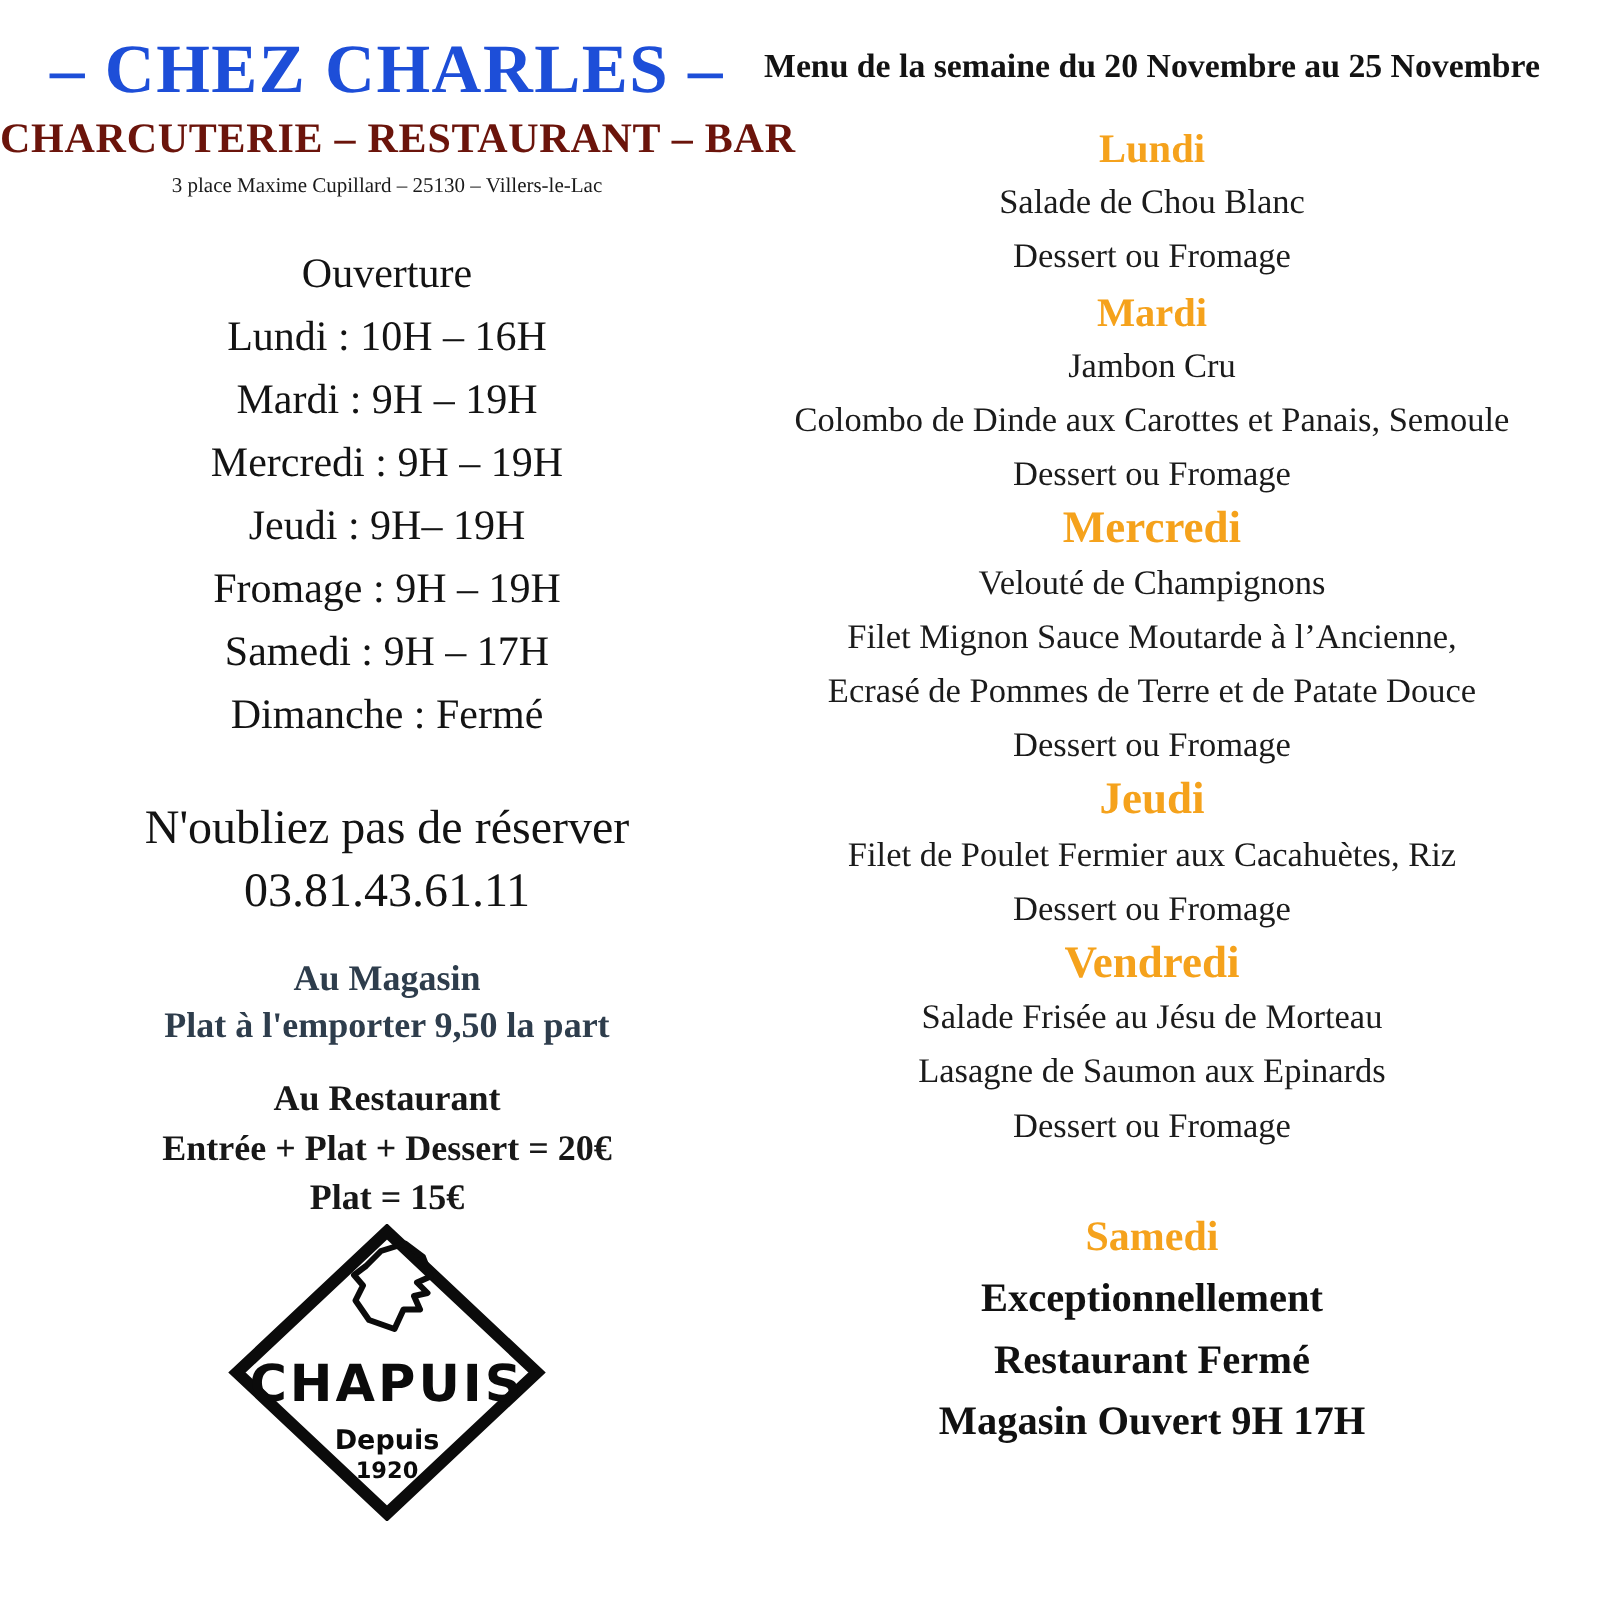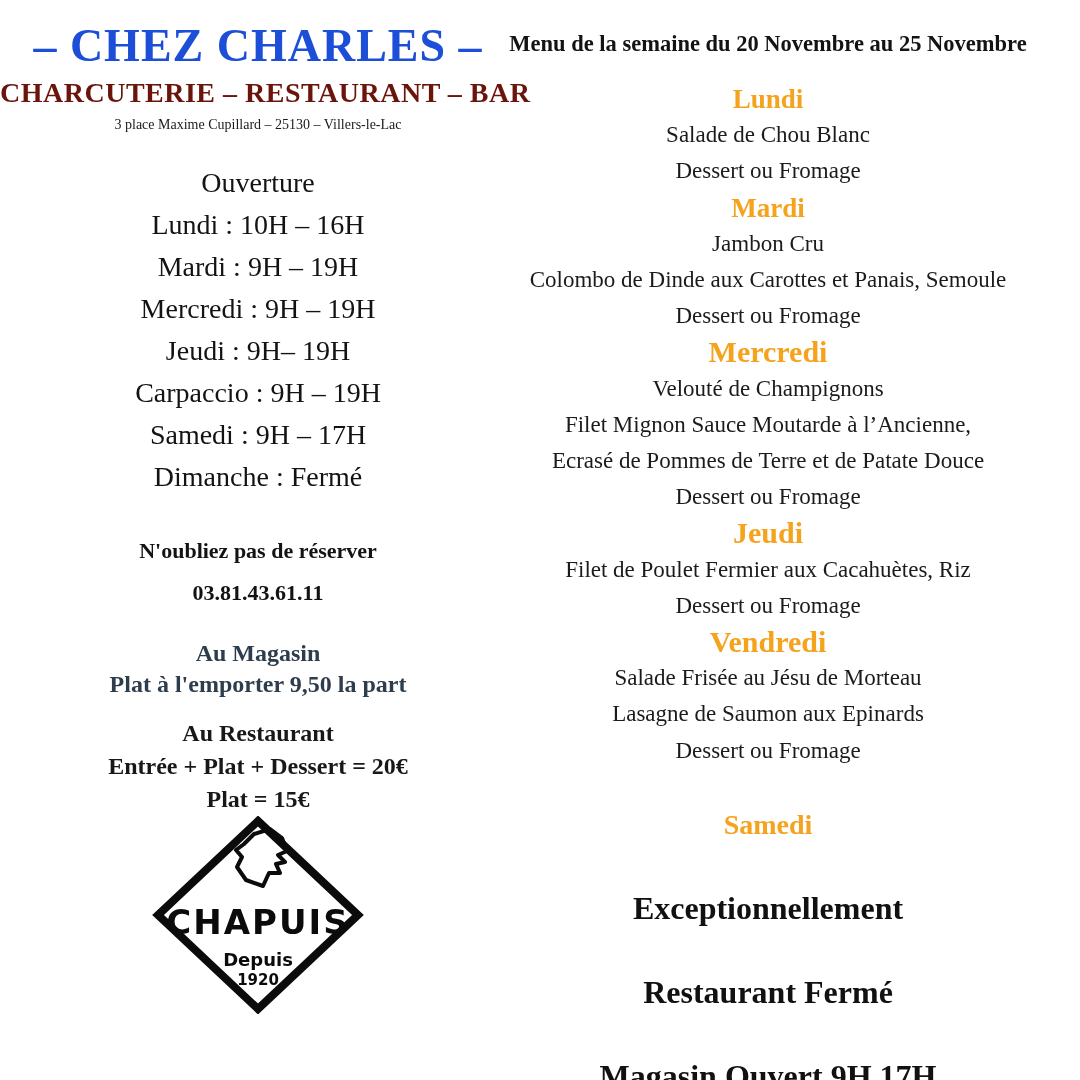--- a/index.html
+++ b/index.html
@@ -14,58 +14,58 @@
     margin-top:20px;font-size:46px;font-weight:bold;color:#1d4ed8;
     letter-spacing:1px;line-height:52px;white-space:nowrap;
   }
   .brand-subtitle{
     margin-top:4px;font-size:28px;font-weight:bold;color:#6B140B;
     letter-spacing:.5px;line-height:34px;white-space:nowrap;
   }
   .brand-address{margin-top:2px;font-size:14px;line-height:26px;color:#1a1a1a;}
   .hours{margin-top:24px;font-size:28px;}
   .hours div{line-height:42px;}
-  .reserve{margin-top:32px;font-size:22px;font-weight:bold;}
+  .reserve{margin-top:32px;font-size:32px;font-weight:normal;}
   .reserve div{line-height:42px;}
   .magasin{margin-top:24px;color:#2E3D4C;font-weight:bold;font-size:24px;}
   .magasin div{line-height:31px;}
   .resto{margin-top:17px;font-weight:bold;font-size:24px;color:#181818;}
   .resto div{line-height:33px;}
   .logo-wrap{margin-top:0px;}
   
   .right-col{position:absolute;left:472px;top:0;width:592px;text-align:center;}
   .menu-heading{margin-top:30px;font-size:22.5px;font-weight:bold;line-height:28px;white-space:nowrap;}
   .menu-lines{margin-top:23px;}
   .menu-lines div{line-height:36.2px;}
   .day-label{color:#F5A21C;font-weight:bold;}
   .day--md{font-size:27px;}
   .day--lg{font-size:30px;}
   .dish{font-size:23px;color:#1b1b1b;}
   .saturday{margin-top:36px;}
   .saturday .day-label{font-size:28px;line-height:40px;}
-  .saturday .sat-line{font-size:32px;font-weight:bold;line-height:41px;color:#111;margin-top:43px;}
+  .saturday .sat-line{font-size:27px;font-weight:bold;line-height:41px;color:#111;}
   
   .logo-svg text{font-family:"DejaVu Sans", sans-serif;font-weight:bold;fill:#0b0b0b;}
 </style>
 </head>
 <body>
 
 <div class="left-col">
 
   <div class="brand-title">– CHEZ CHARLES –</div>
   <div class="brand-subtitle">CHARCUTERIE – RESTAURANT – BAR</div>
   <div class="brand-address">3 place Maxime Cupillard – 25130 – Villers-le-Lac</div>
 
   <div class="hours">
     <div>Ouverture</div>
     <div>Lundi : 10H – 16H</div>
     <div>Mardi : 9H – 19H</div>
     <div>Mercredi : 9H – 19H</div>
     <div>Jeudi : 9H– 19H</div>
-    <div>Carpaccio : 9H – 19H</div>
+    <div>Fromage : 9H – 19H</div>
     <div>Samedi : 9H – 17H</div>
     <div>Dimanche : Fermé</div>
   </div>
 
   <div class="reserve">
     <div>N'oubliez pas de réserver</div>
     <div>03.81.43.61.11</div>
   </div>
 
   <div class="magasin">

